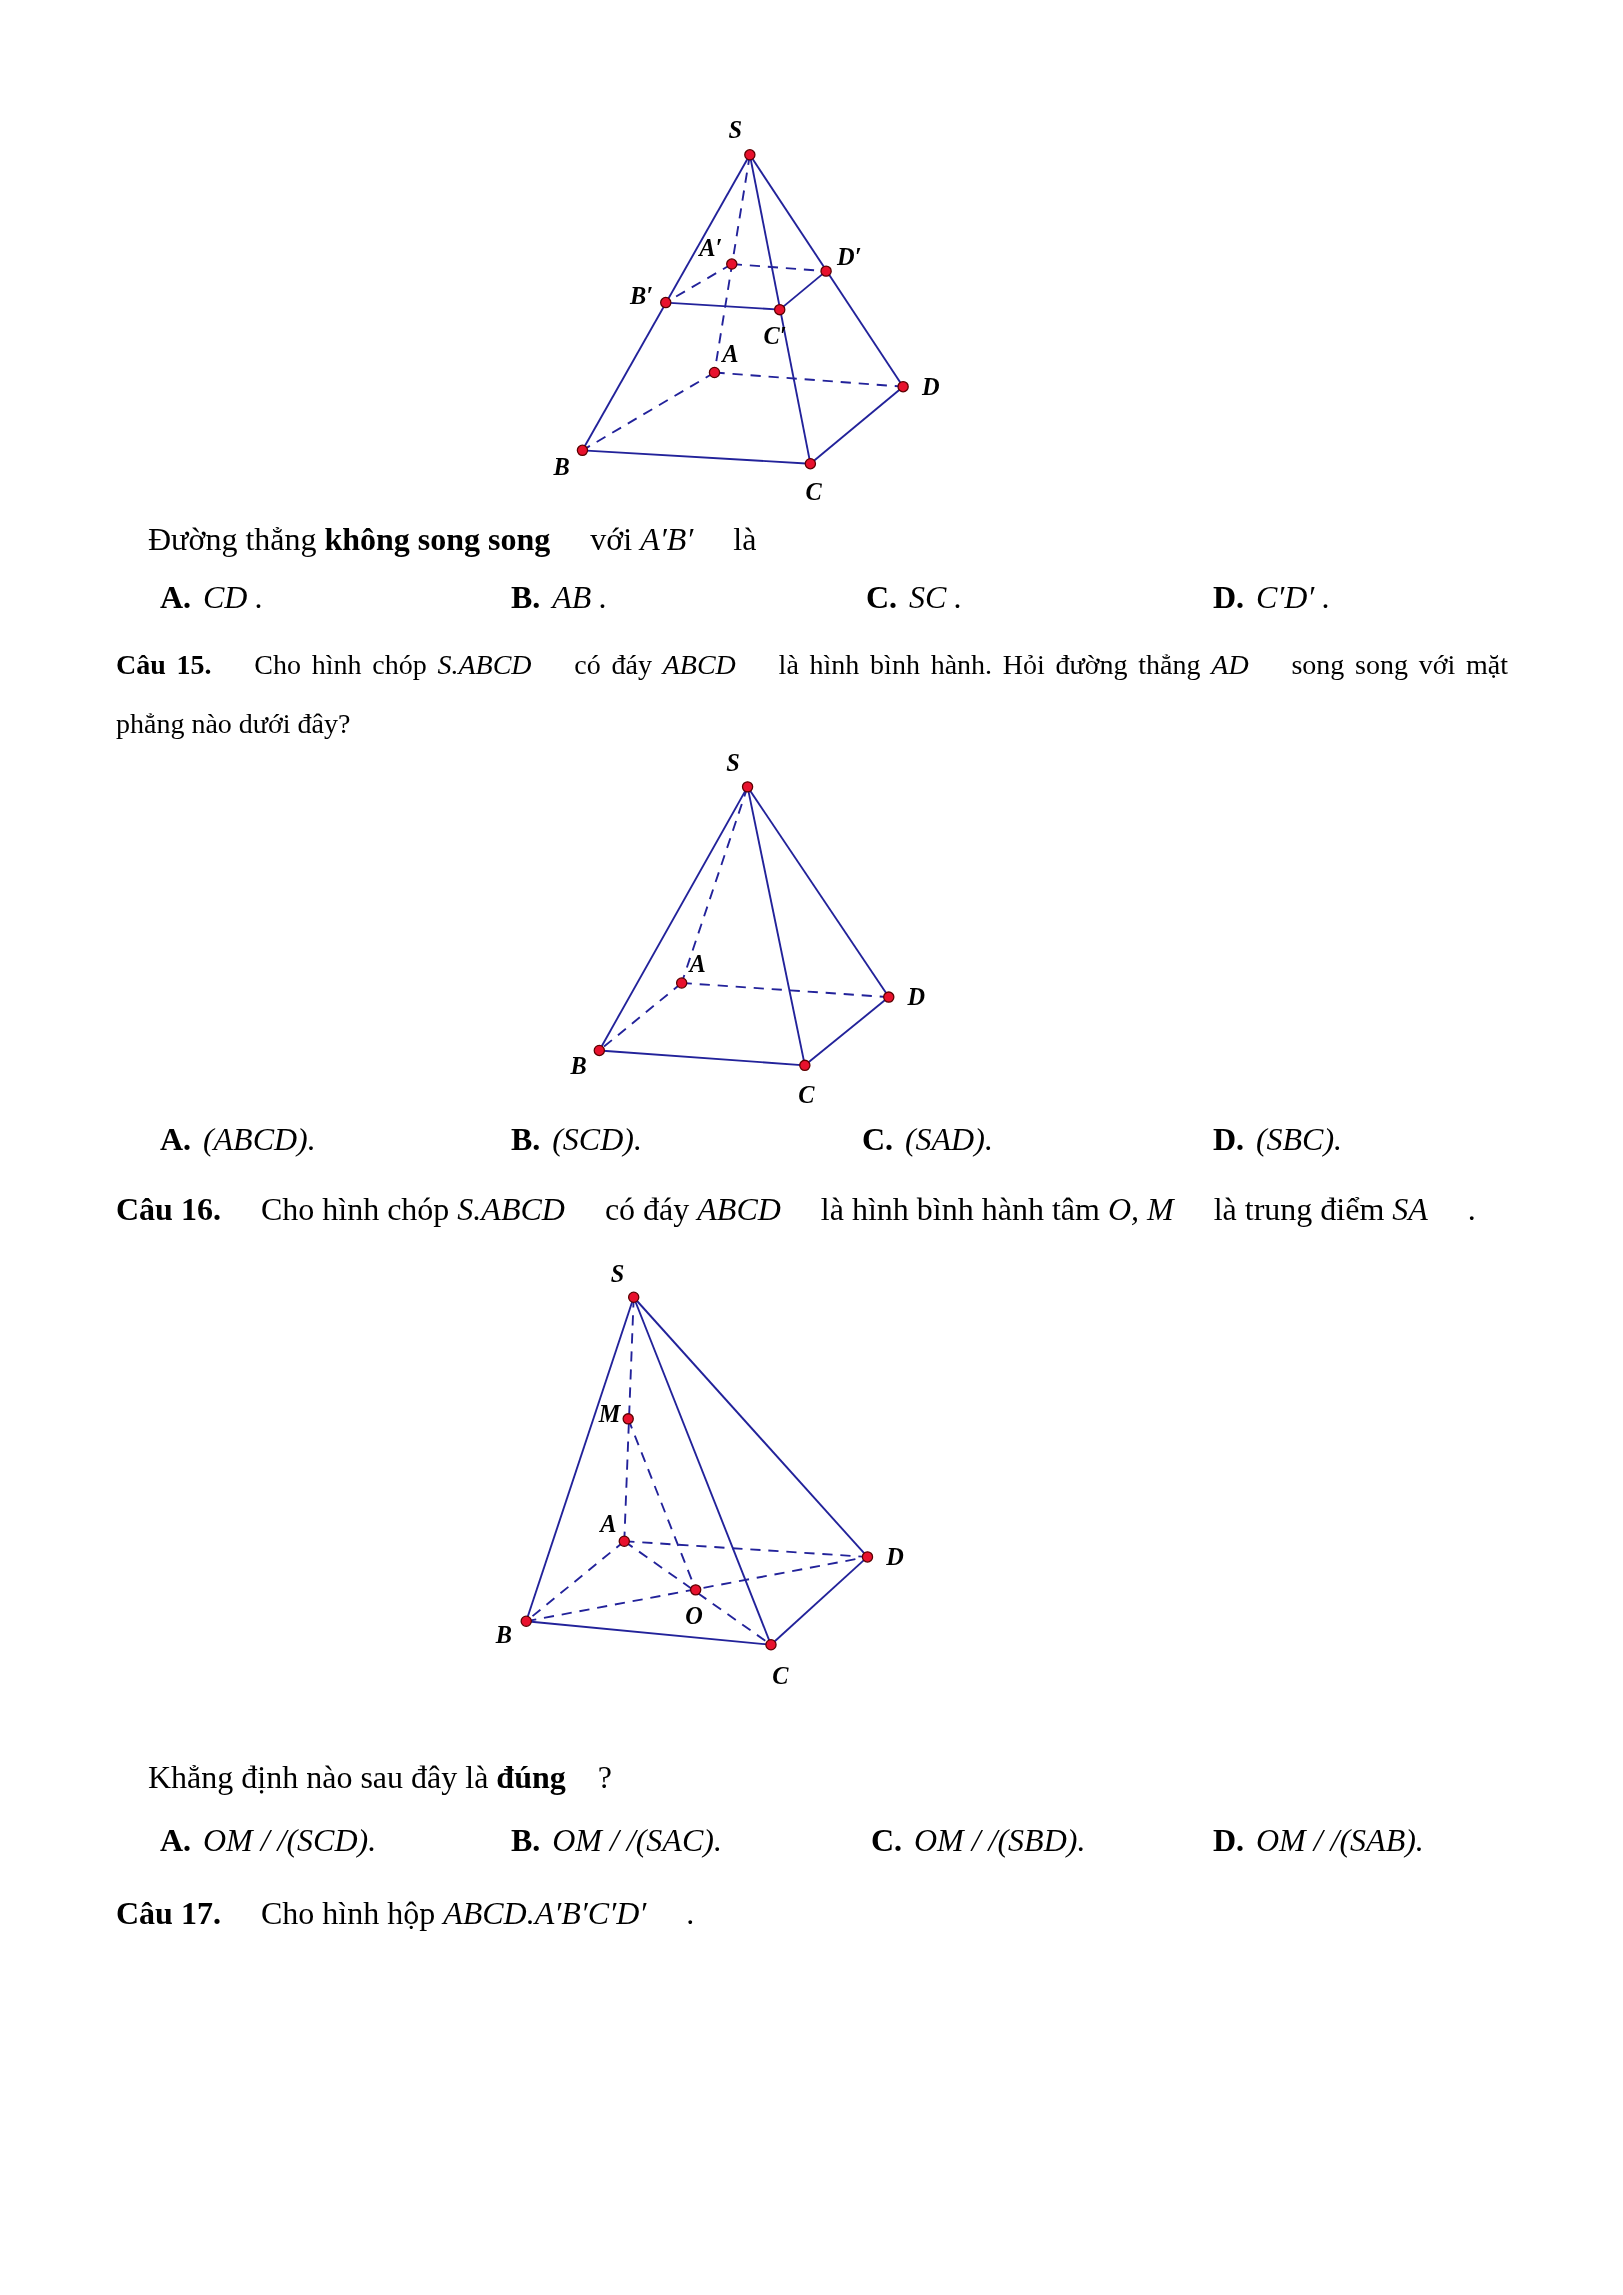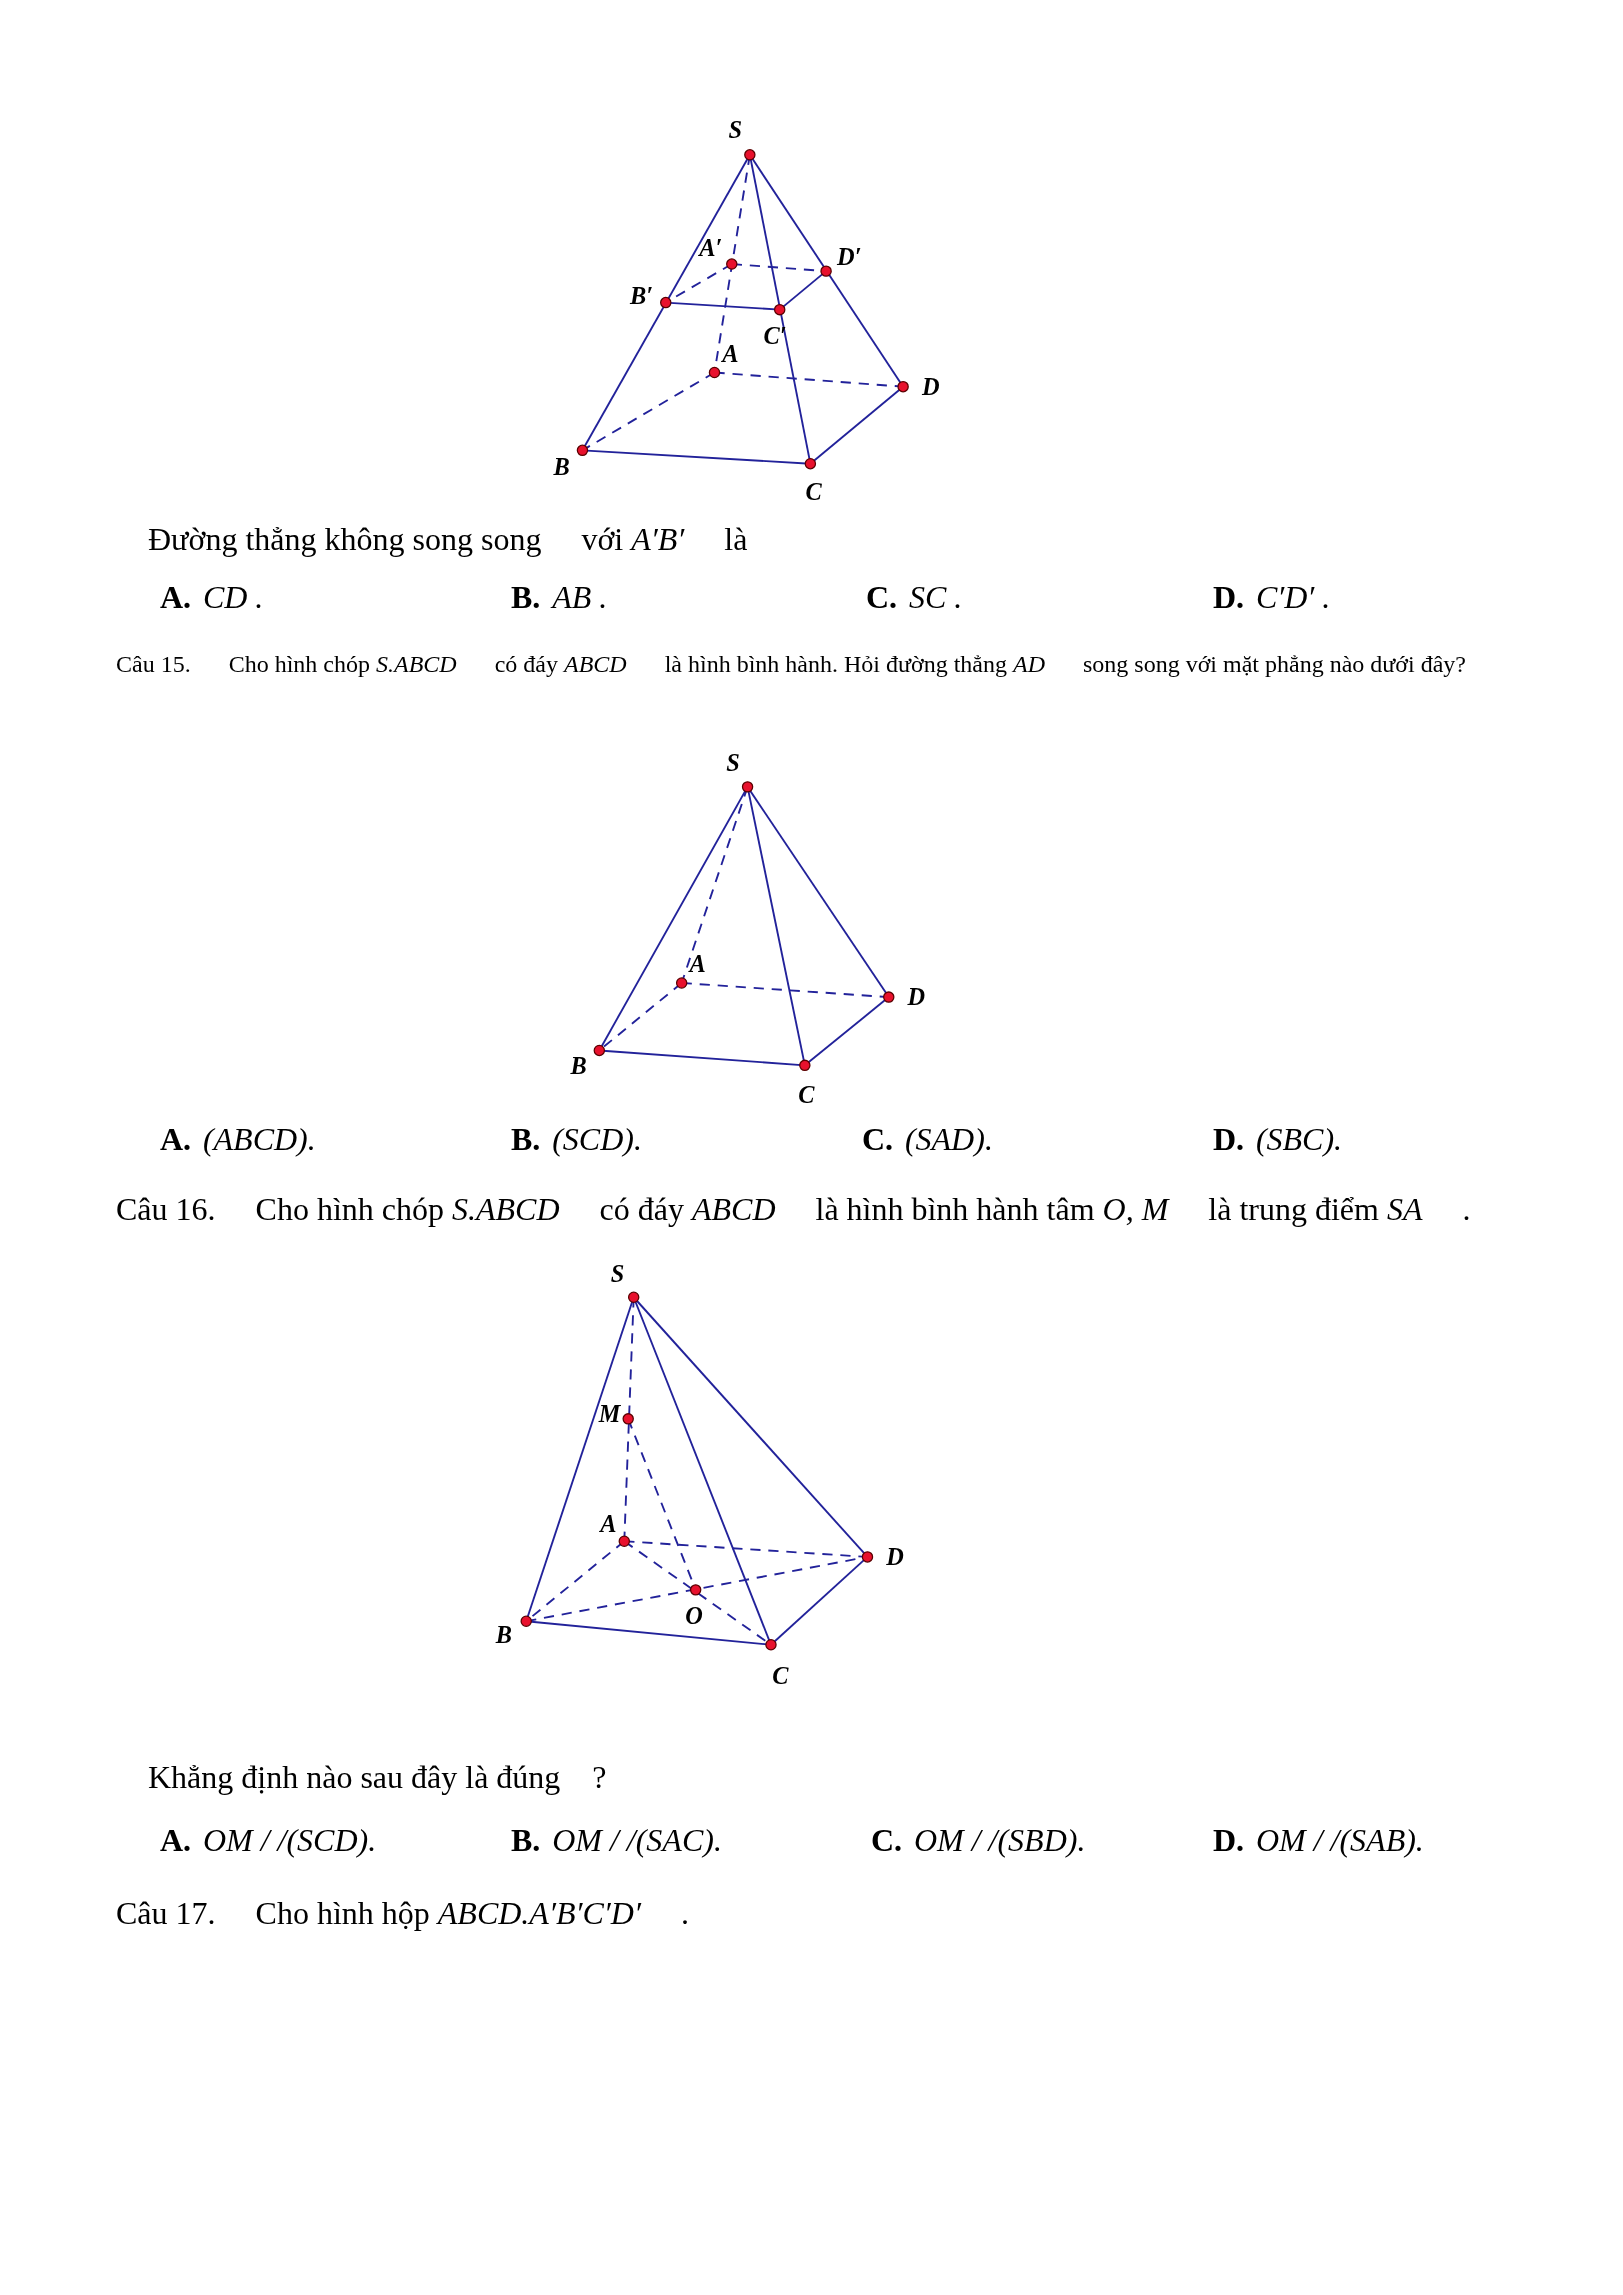--- a/index.html
+++ b/index.html
@@ -12,27 +12,27 @@
     overflow:hidden;
   }
   .textline{
     position:absolute;
     font-size:32px;
     line-height:39px;
     white-space:nowrap;
   }
   .para{
     position:absolute;
-    font-size:24px;
+    font-size:28px;
     line-height:59px;
     text-align:justify;
     white-space:normal;
   }
   .seg-n{font-style:normal;font-weight:normal;margin-left:32px;}
-  .seg-b{font-style:normal;font-weight:normal;}
+  .seg-b{font-style:normal;font-weight:bold;}
   .seg-i{font-style:italic;font-weight:normal;text-align:center;}
   .opt-row{position:absolute;left:0;top:0;width:1399px;height:47px;}
   .option{
     position:absolute;
     font-size:32px;
     white-space:nowrap;
   }
   .opt-letter{font-weight:bold;margin-right:11.8px;}
   .opt-body{font-style:italic;}
   svg.diagram{position:absolute;}

